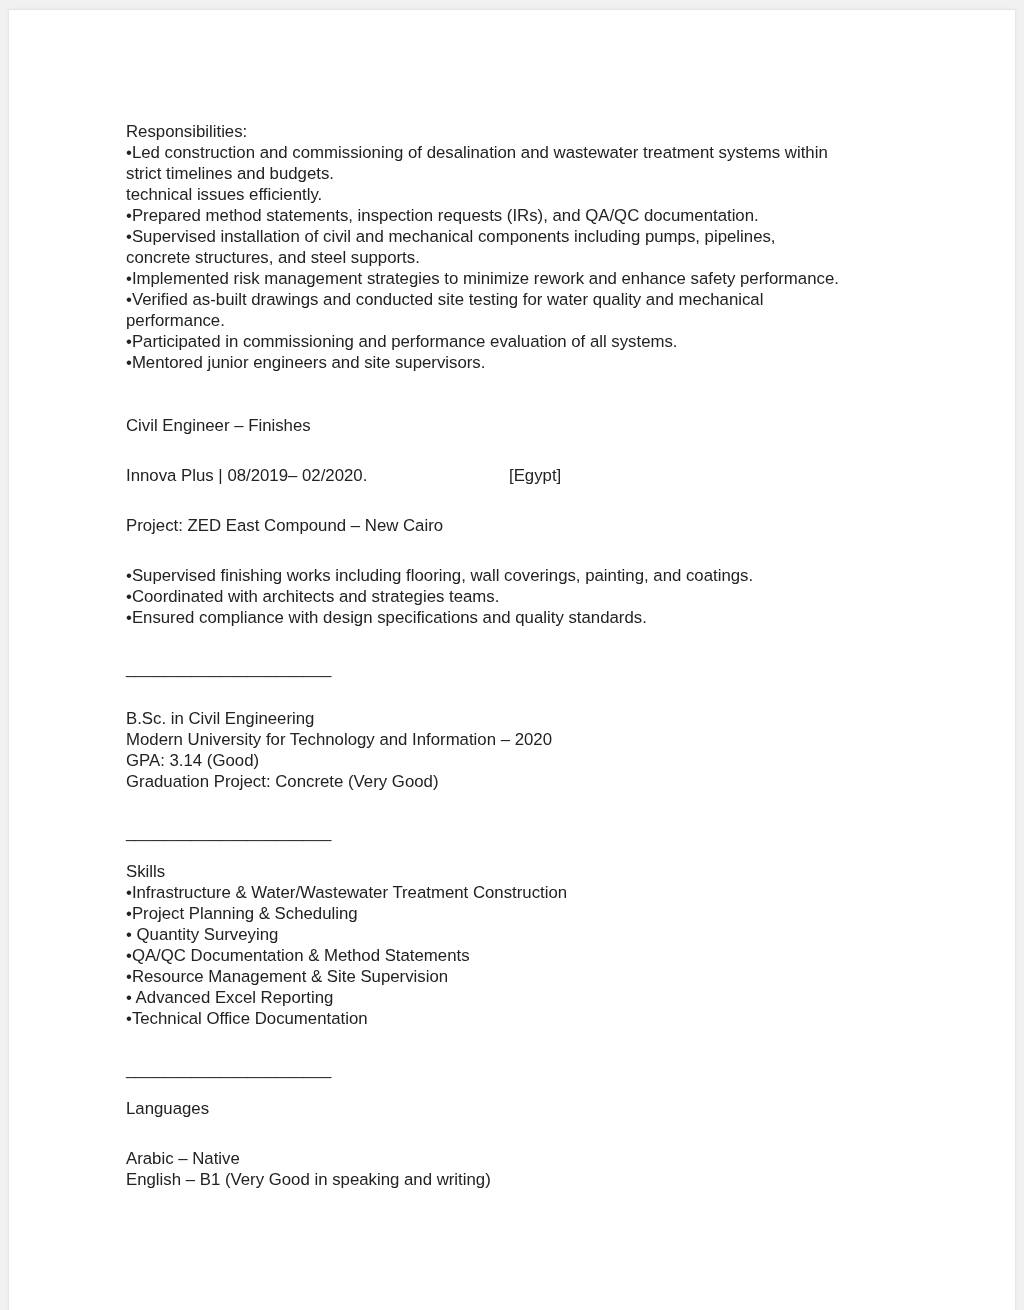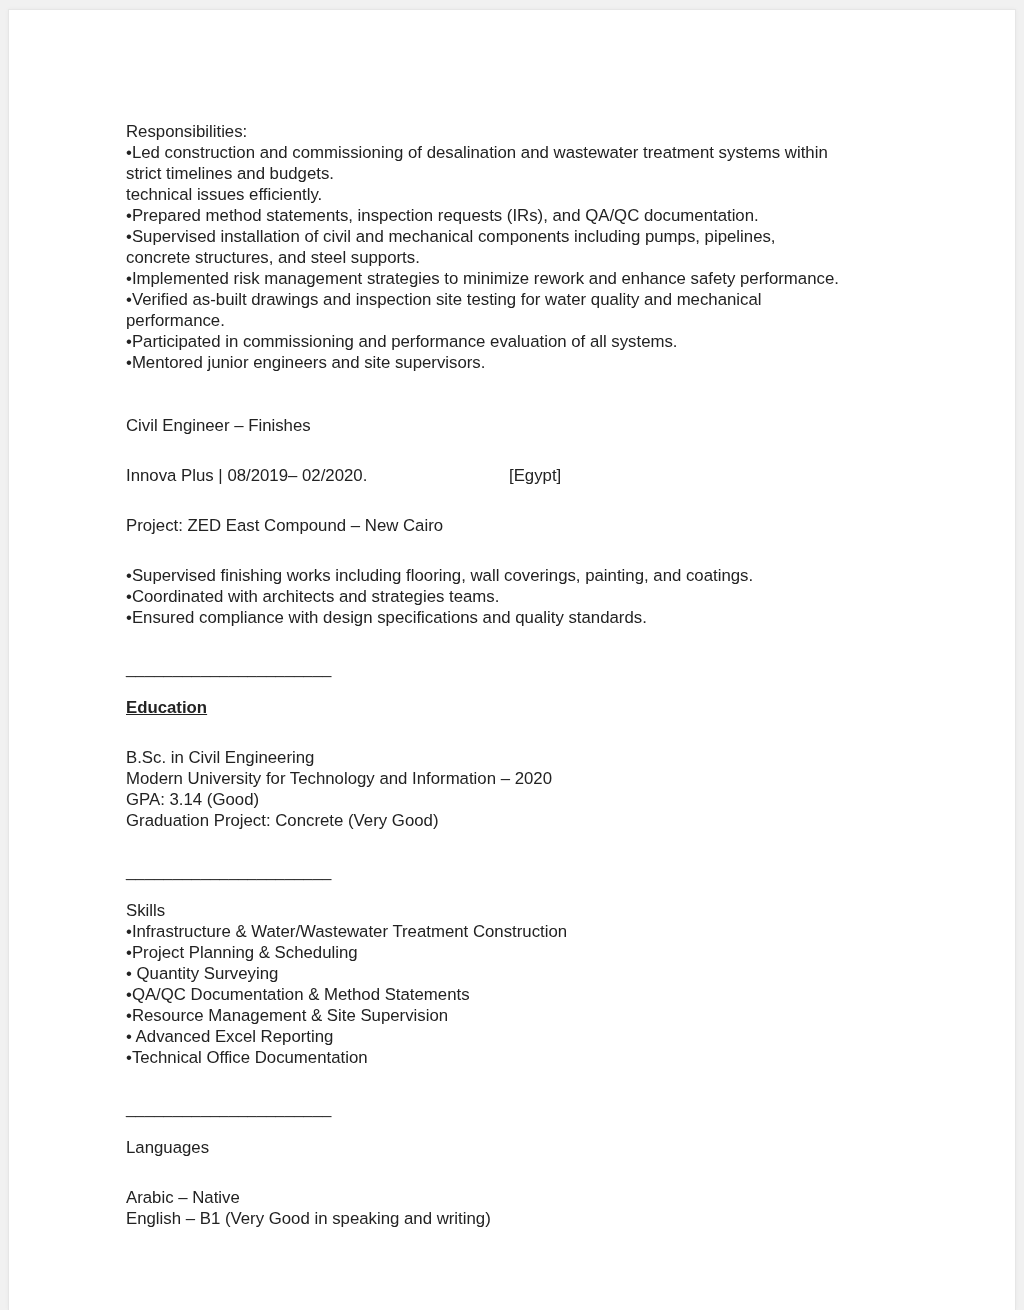--- a/index.html
+++ b/index.html
@@ -49,21 +49,21 @@
 
     <div>
       <div class="line">Responsibilities:</div>
       <div class="line">•Led construction and commissioning of desalination and wastewater treatment systems within</div>
       <div class="line">strict timelines and budgets.</div>
       <div class="line">technical issues efficiently.</div>
       <div class="line">•Prepared method statements, inspection requests (IRs), and QA/QC documentation.</div>
       <div class="line">•Supervised installation of civil and mechanical components including pumps, pipelines,</div>
       <div class="line">concrete structures, and steel supports.</div>
       <div class="line">•Implemented risk management strategies to minimize rework and enhance safety performance.</div>
-      <div class="line">•Verified as-built drawings and inspection site testing for water quality and mechanical</div>
+      <div class="line">•Verified as-built drawings and conducted site testing for water quality and mechanical</div>
       <div class="line">performance.</div>
       <div class="line">•Participated in commissioning and performance evaluation of all systems.</div>
       <div class="line">•Mentored junior engineers and site supervisors.</div>
     </div>
 
     <div>
       <div class="line block-gap-2">Civil Engineer – Finishes</div>
       <div class="line block-gap-1">
         <span class="company-left">Innova Plus | 08/2019– 02/2020.</span><span>[Egypt]</span>
       </div>
@@ -71,21 +71,20 @@
       <div class="block-gap-1">
         <div class="line">•Supervised finishing works including flooring, wall coverings, painting, and coatings.</div>
         <div class="line">•Coordinated with architects and strategies teams.</div>
         <div class="line">•Ensured compliance with design specifications and quality standards.</div>
       </div>
     </div>
 
     <div class="line divider block-gap-d">______________________</div>
 
     <div>
-      <div class="line block-gap-h"><span class="heading-bold">Education</span></div>
       <div class="block-gap-1">
         <div class="line">B.Sc. in Civil Engineering</div>
         <div class="line">Modern University for Technology and Information – 2020</div>
         <div class="line">GPA: 3.14 (Good)</div>
         <div class="line">Graduation Project: Concrete (Very Good)</div>
       </div>
     </div>
 
     <div class="line divider block-gap-d">______________________</div>
 

